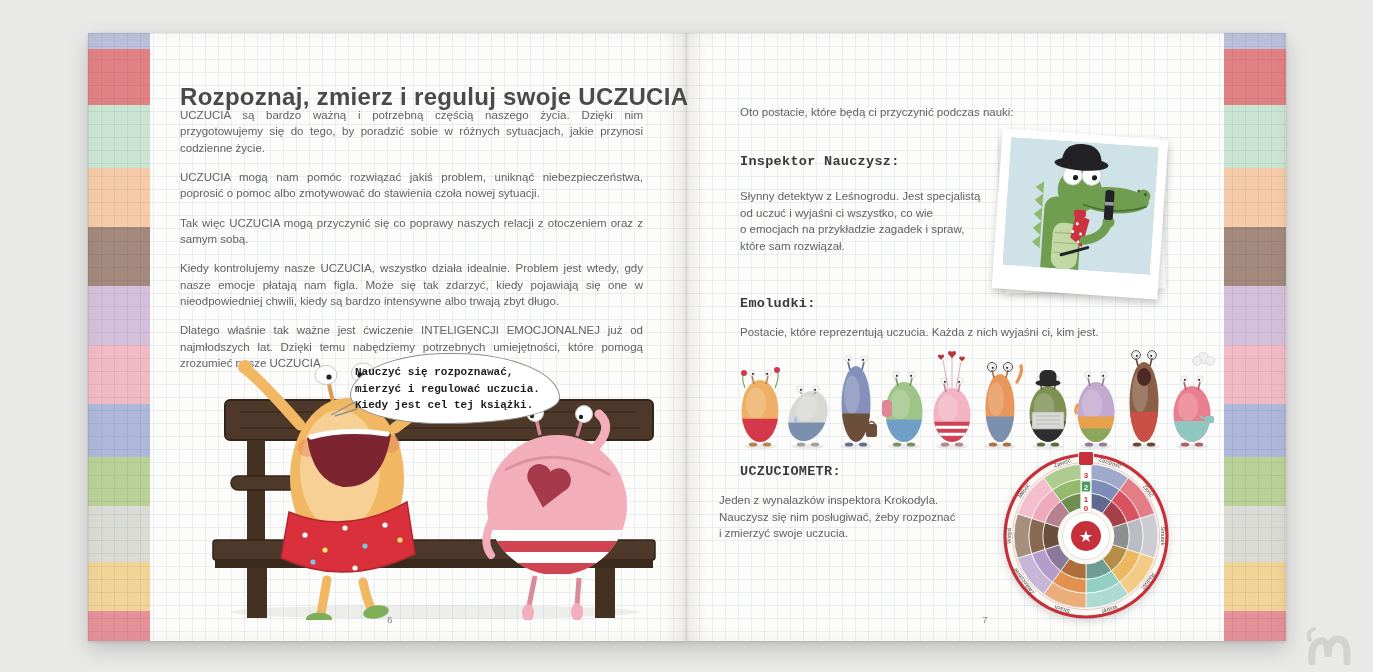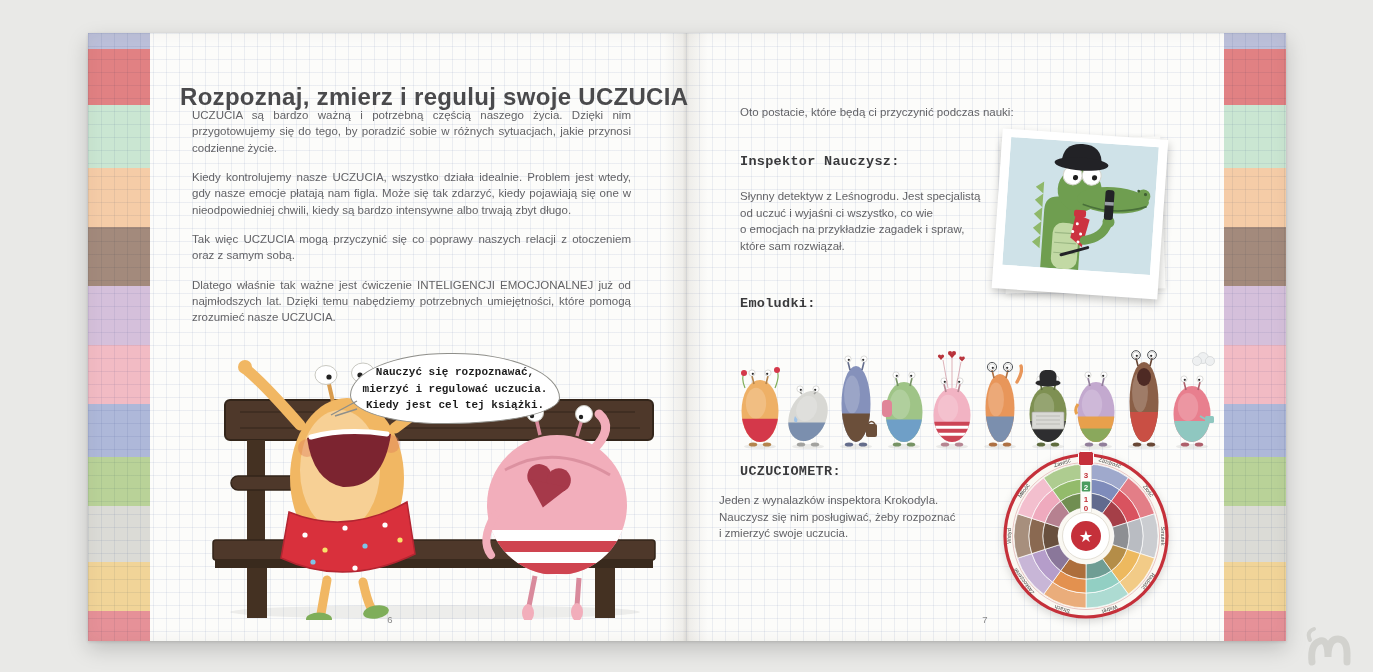--- a/index.html
+++ b/index.html
@@ -18,33 +18,33 @@
         background:linear-gradient(to right,rgba(120,110,95,0) 0%,rgba(120,110,95,.10) 42%,
         rgba(90,80,65,.17) 50%,rgba(120,110,95,.10) 58%,rgba(120,110,95,0) 100%);}
   .tape{position:absolute;top:0;bottom:0;width:62px;display:flex;flex-direction:column;
         mix-blend-mode:multiply;opacity:.92}
   .tape-left{left:0}.tape-right{left:1136px}
   .stripe{width:100%}
 
   .page-title{position:absolute;left:92px;top:34px;font-size:24px;color:#4a4a4c;
         letter-spacing:.3px;white-space:nowrap}
   .para-stack{position:absolute;left:92px;top:74px;width:463px}
-  .para-stack p{margin:0 12px 13px;font-size:11.5px;line-height:1.42;color:#626266;
+  .para-stack p{margin:0 0 13px;font-size:11.5px;line-height:1.42;color:#626266;
         text-align:justify}
   .body-text{font-size:11.5px;line-height:1.45;color:#626266}
   .pre{white-space:pre-line}
   .typewriter-heading{position:absolute;font-family:"Liberation Mono",monospace;
         font-weight:bold;font-size:13.5px;color:#3a3a3c;letter-spacing:.3px}
   .page-num{position:absolute;width:40px;text-align:center;font-size:9.5px;color:#8a8a8a}
 
   .bench-scene{position:absolute;left:107px;top:317px;width:470px;height:270px}
   .speech-bubble{position:absolute;left:262px;top:320px;width:210px;padding:10px 4px 9px;
         background:#fff;border:1.6px solid #8f8f8a;
         border-radius:48% 52% 55% 45% / 62% 66% 38% 42%;
-        text-align:center;font-family:"Liberation Mono",monospace;font-weight:bold;
+        font-family:"Liberation Mono",monospace;font-weight:bold;
         font-size:11px;line-height:1.5;color:#1c1c1c;box-sizing:border-box}
   .speech-bubble .tail{position:absolute;left:-22px;bottom:4px}
 
   .intro-line{position:absolute;left:652px;top:71px}
   .s1-head{left:652px;top:121px}
   .s1-text{position:absolute;left:652px;top:155px;width:270px}
   .s2-head{left:652px;top:263px}
   .s2-text{position:absolute;left:652px;top:291px;width:470px}
   .s3-head{left:652px;top:431px}
   .s3-text{position:absolute;left:631px;top:459px;width:270px}
@@ -98,22 +98,23 @@
         <div class="stripe" style="background: rgb(220, 220, 216); flex: 17 1 0%;"></div>
         <div class="stripe" style="background: rgb(243, 212, 147); flex: 15 1 0%;"></div>
         <div class="stripe" style="background: rgb(232, 138, 146); flex: 9 1 0%;"></div>
       </div>
     <div class="spine"></div>
 
     <h1 class="page-title">Rozpoznaj, zmierz i reguluj swoje UCZUCIA</h1>
 
     <div class="para-stack">
       <p>UCZUCIA są bardzo ważną i potrzebną częścią naszego życia. Dzięki nim przygotowujemy się do tego, by poradzić sobie w różnych sytuacjach, jakie przynosi codzienne życie.</p>
+      <p>UCZUCIA mogą nam pomóc rozwiązać jakiś problem, uniknąć niebezpieczeństwa, poprosić o pomoc albo zmotywować do stawienia czoła nowej sytuacji.</p>
+      <p>Tak więc UCZUCIA mogą przyczynić się co poprawy naszych relacji z otoczeniem oraz z samym sobą.</p>
       <p>Kiedy kontrolujemy nasze UCZUCIA, wszystko działa idealnie. Problem jest wtedy, gdy nasze emocje płatają nam figla. Może się tak zdarzyć, kiedy pojawiają się one w nieodpowiedniej chwili, kiedy są bardzo intensywne albo trwają zbyt długo.</p>
-      <p>Tak więc UCZUCIA mogą przyczynić się co poprawy naszych relacji z otoczeniem oraz z samym sobą.</p>
       <p>Dlatego właśnie tak ważne jest ćwiczenie INTELIGENCJI EMOCJONALNEJ już od najmłodszych lat. Dzięki temu nabędziemy potrzebnych umiejętności, które pomogą zrozumieć nasze UCZUCIA.</p>
     </div>
 
     <svg class="bench-scene" viewBox="0 0 470 270">
       <ellipse cx="240" cy="262" rx="205" ry="7" fill="rgba(0,0,0,0.06)"></ellipse>
       <g>
         <rect x="30" y="50" width="428" height="40" rx="5" stroke="#33251a" stroke-width="2" fill="#4e382a"></rect>
         <path d="M45 62 H440 M45 78 H445" stroke="rgba(30,20,12,0.35)" stroke-width="1.5" fill="none"></path>
         <rect x="52" y="90" width="18" height="102" fill="#443122"></rect>
         <rect x="36" y="126" width="120" height="14" rx="7" stroke="#33251a" stroke-width="1.5" fill="#4e382a"></rect>
@@ -237,20 +238,21 @@
         <circle cx="103" cy="78" r="6" fill="#6f9e50"></circle>
         <g>
           <rect x="98" y="46" width="9" height="30" rx="3" fill="#232327"></rect>
           <rect x="98" y="58" width="9" height="3.5" fill="#9aa0a6"></rect>
         </g>
         <path d="M58 114 l26 -9" stroke="#232327" stroke-width="3" stroke-linecap="round"></path>
       </svg>
     </div>
 
     <div class="typewriter-heading s2-head">Emoludki:</div>
+    <div class="body-text s2-text">Postacie, które reprezentują uczucia. Każda z nich wyjaśni ci, kim jest.</div>
 
     <div class="emoludki-row" id="emoludki-row">
         <svg viewBox="0 0 46 100" width="46" height="100">
           <ellipse cx="23" cy="96.5" rx="16" ry="2.6" fill="rgba(0,0,0,0.07)"></ellipse>
       <clipPath id="cp-emoludek-flowers">
             <ellipse cx="23" cy="61" rx="18.5" ry="31"></ellipse>
           </clipPath>
       <ellipse cx="23" cy="61" rx="18.5" ry="31" fill="#eeb066"></ellipse>
       <ellipse cx="19" cy="53.25" rx="10.175" ry="15.5" fill="rgb(241,190,130)"></ellipse>
       <g clip-path="url(#cp-emoludek-flowers)">

